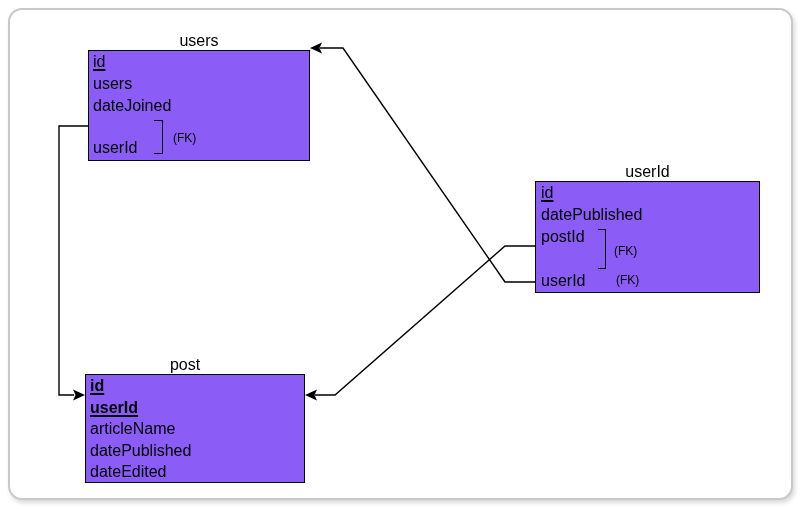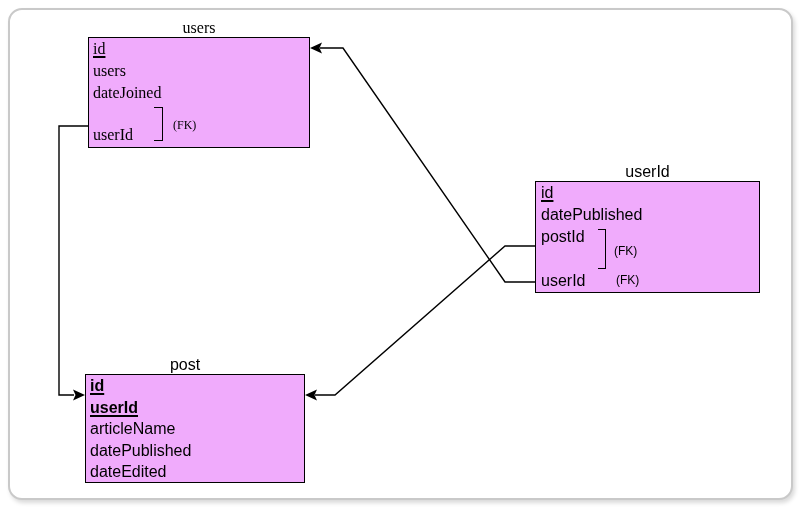--- a/index.html
+++ b/index.html
@@ -52,21 +52,21 @@
     width: 100%;
     text-align: center;
     font-size: 16px;
     line-height: 18px;
     white-space: nowrap;
   }
   .entity-box {
     position: relative;
     box-sizing: border-box;
     border: 1.5px solid #000000;
-    background: #f0abfc;
+    background: #8b5cf6;
   }
   .row {
     position: absolute;
     left: 4px;
     height: 22px;
     line-height: 22px;
     font-size: 16px;
     white-space: nowrap;
   }
   .pk {
@@ -104,21 +104,21 @@
   <path class="wire" d="M 88 126 L 59 126 L 59 395 L 74 395"></path>
   <path class="arrowhead" d="M 85 395 L 73 389.5 L 75.5 395 L 73 400.5 Z"></path>
 
   <path class="wire" d="M 535 282 L 505 282 L 343 48 L 320 48"></path>
   <path class="arrowhead" d="M 310 48 L 322 42.5 L 319.5 48 L 322 53.5 Z"></path>
 
   <path class="wire" d="M 535 246 L 505 246 L 335 395 L 315 395"></path>
   <path class="arrowhead" d="M 305 395 L 317 389.5 L 314.5 395 L 317 400.5 Z"></path>
 </svg>
 
-<div class="entity" style="left:88px; top:19px; width:222px;font-family:Liberation Serif, serif;">
+<div class="entity" style="left:88px; top:32px; width:222px;">
   <div class="entity-title">users</div>
   <div class="entity-box" style="width:222px; height:111px;">
     <div class="row" style="top:0px">
       <span class="pk">id</span>
     </div>
     <div class="row" style="top:22px">
       <span>users</span>
     </div>
     <div class="row" style="top:44px">
       <span>dateJoined</span>

